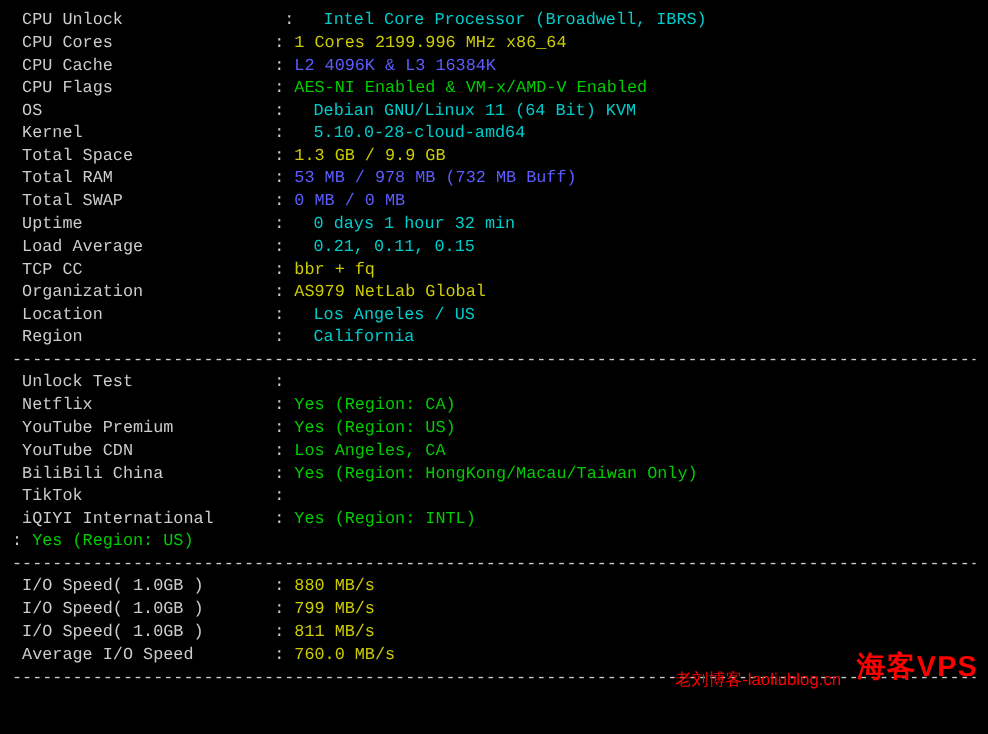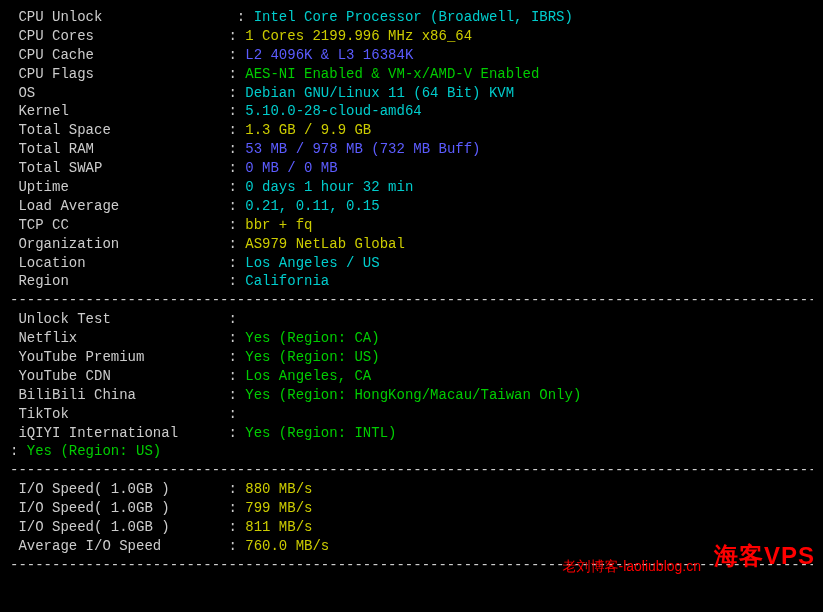--- a/index.html
+++ b/index.html
@@ -20,21 +20,21 @@
       white-space: pre;
       display: flex;
     }
     .label {
       color: #ccc;
       display: inline-block;
     }
     .colon {
       color: #ccc;
     }
-    .val-cyan { color: #00cccc; }
+    .val-cyan { color: #00cccc; margin-left: 16px; }
     .val-yellow { color: #cccc00; text-align: right; }
     .val-blue { color: #5c5cff; font-family: Liberation Mono, monospace; }
     .val-green { color: #00cc00; }
     .divider {
       color: #ccc;
       white-space: pre;
       overflow: hidden;
     }
     .watermark1 {
       position: absolute;

